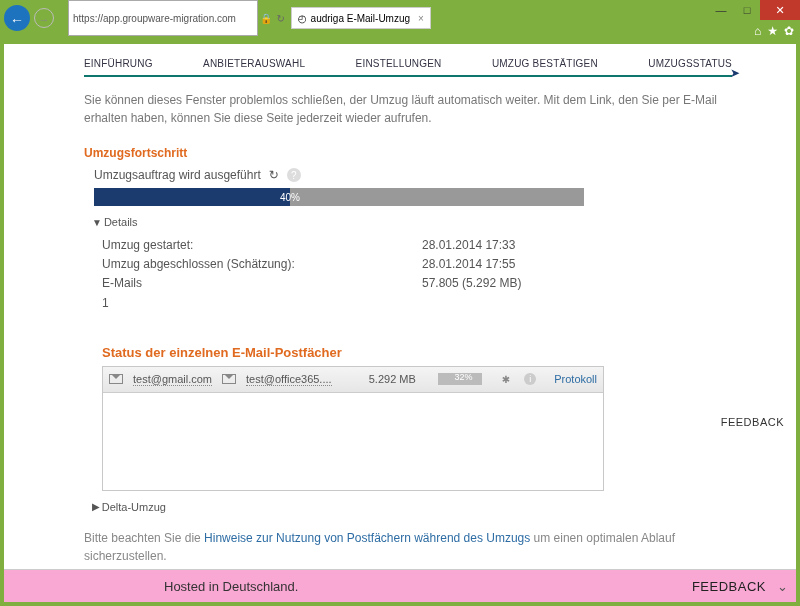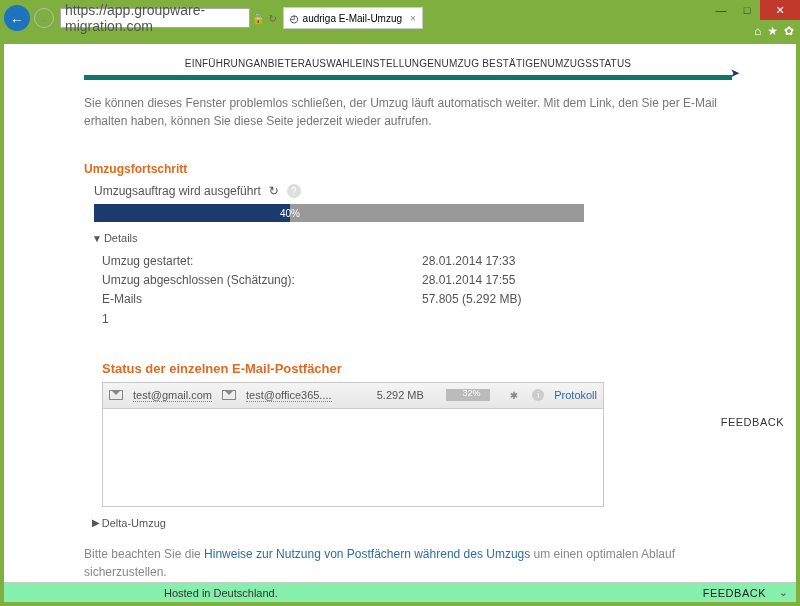--- a/index.html
+++ b/index.html
@@ -5,31 +5,31 @@
   * { box-sizing: border-box; margin: 0; padding: 0; }
   body { font-family: "Segoe UI", Arial, sans-serif; font-size: 12px; background: #7fb03f; width: 800px; height: 606px; overflow: hidden; position: relative; }
   .window-controls { position: absolute; top: 0; right: 0; height: 20px; display: flex; }
   .win-btn { width: 26px; height: 20px; display: flex; align-items: center; justify-content: center; color: #fff; font-size: 11px; }
   .win-close { background: #c0392b; width: 40px; }
   .win-min, .win-max { color: #333; }
   .browser-chrome { position: absolute; top: 8px; left: 4px; right: 4px; height: 38px; }
   .nav-row { display: flex; align-items: center; height: 20px; }
   .back-btn { width: 26px; height: 26px; border-radius: 50%; background: #1e73be; display: flex; align-items: center; justify-content: center; color: #fff; font-size: 14px; margin-right: 4px; }
   .fwd-btn { width: 20px; height: 20px; border-radius: 50%; border: 1px solid #bbb; display: flex; align-items: center; justify-content: center; color: #888; font-size: 11px; margin-right: 6px; }
-  .url-bar { flex: 0 0 190px; height: 20px; background: #fff; border: 1px solid #aaa; display: flex; align-items: center; padding: 0 4px; font-size: 14px; color: #555; }
+  .url-bar { flex: 0 0 190px; height: 36px; background: #fff; border: 1px solid #aaa; display: flex; align-items: center; padding: 0 4px; font-size: 10px; color: #555; margin-left: 8px; }
   .url-extras { display: flex; align-items: center; margin-left: 2px; gap: 4px; color: #666; font-size: 10px; }
   .tab { height: 22px; background: #fff; border: 1px solid #ccc; display: flex; align-items: center; padding: 0 6px; font-size: 10px; margin-left: 6px; flex: 0 0 140px; gap: 4px; }
   .tab-close { margin-left: auto; color: #888; }
   .top-icons { position: absolute; right: 6px; top: 24px; display: flex; gap: 6px; color: #fff; font-size: 12px; }
   .content-panel { position: absolute; top: 44px; left: 4px; right: 4px; bottom: 24px; background: #fff; overflow: hidden; }
   .main { padding: 10px 64px 0 80px; color: #555; }
-  .stepper { display: flex; justify-content: center; align-items: center; border-bottom: 5px solid #0f766e; padding: 4px 0 6px; margin-bottom: 14px; position: relative; }
+  .stepper { display: flex; justify-content: space-between; align-items: center; border-bottom: 2px solid #0f766e; padding: 4px 0 6px; margin-bottom: 14px; position: relative; }
   .stepper-item { font-size: 10px; color: #334; letter-spacing: 0.2px; }
   .stepper-arrow { position: absolute; right: -8px; bottom: -5px; color: #1b3b6f; font-size: 12px; }
-  .intro { font-size: 12px; line-height: 1.5; color: #777; margin-bottom: 32px; }
+  .intro { font-size: 12px; line-height: 1.5; color: #777; margin-bottom: 19px; }
   .h-orange { color: #e06a1f; font-size: 12px; font-weight: 600; margin-bottom: 8px; }
   .status-line { display: flex; align-items: center; gap: 8px; font-size: 12px; margin-bottom: 6px; margin-left: 10px; }
   .refresh-icon { font-size: 12px; }
   .help-icon { width: 14px; height: 14px; border-radius: 50%; background: #ddd; color: #fff; font-size: 10px; display: flex; align-items: center; justify-content: center; }
   .progress-outer { height: 18px; background: #999; width: 490px; margin: 0 0 10px 10px; position: relative; color: #fff; font-size: 10px; }
   .progress-inner { height: 100%; background: #1b3b6f; width: 40%; }
   .progress-label { position: absolute; left: 40%; top: 50%; transform: translate(-50%,-50%); text-align: right; }
   .section-toggle { font-size: 11px; margin: 4px 0 8px 8px; display: flex; align-items: center; gap: 2px; }
   .caret { font-size: 10px; }
   .detail-rows { margin-left: 18px; margin-bottom: 32px; }
@@ -40,26 +40,26 @@
   .mailbox-row { background: linear-gradient(#f4f4f4,#e6e6e6); border-bottom: 1px solid #ccc; height: 26px; display: flex; align-items: center; font-size: 11px; padding: 0 6px; gap: 10px; }
   .mail-icon { width: 14px; height: 10px; border: 1px solid #888; position: relative; }
   .mail-icon::after { content: ""; position: absolute; left: 1px; top: -1px; width: 0; height: 0; border-left: 5px solid transparent; border-right: 5px solid transparent; border-top: 5px solid #888; }
   .mailbox-acct { border-bottom: 1px dotted #888; flex-shrink: 0; }
   .mailbox-size { margin-left: auto; }
   .mini-progress { width: 44px; height: 12px; background: #bbb; margin-left: 12px; position: relative; }
   .mini-progress-inner { height: 100%; background: #1b3b6f; width: 32%; }
   .mini-progress-text { position: absolute; left: 38%; top: -1px; font-size: 9px; color: #fff; }
   .mailbox-spin { margin-left: 10px; color: #888; font-size: 10px; }
   .mailbox-info { margin-left: 4px; width: 12px; height: 12px; border-radius: 50%; background: #ccc; color: #fff; font-size: 9px; display: flex; align-items: center; justify-content: center; }
-  .mailbox-link { color: #2e6da4; font-size: 11px; }
+  .mailbox-link { margin-left: 8px; color: #2e6da4; font-size: 11px; }
   .delta-row { margin: 10px 0 16px 8px; font-size: 11px; display: flex; align-items: center; gap: 2px; }
   .notice { font-size: 12px; color: #888; margin-left: 0; line-height: 1.5; }
   .notice a { color: #2e6da4; text-decoration: none; }
   .feedback-side { position: absolute; right: 12px; top: 372px; font-size: 11px; letter-spacing: 0.5px; color: #333; }
-  .bottom-bar { position: absolute; left: 4px; right: 4px; bottom: 4px; height: 20px; background: #86efac; border-top: 1px solid #ccc; display: flex; align-items: center; font-size: 11px; }
+  .bottom-bar { position: absolute; left: 4px; right: 4px; bottom: 4px; height: 33px; background: #f9a8d4; border-top: 1px solid #ccc; display: flex; align-items: center; font-size: 13px; }
   .hosted { margin-left: 160px; color: #333; }
   .bottom-feedback { margin-left: auto; margin-right: 30px; color: #222; letter-spacing: 0.5px; }
   .bottom-caret { position: absolute; right: 8px; color: #555; }
 </style>
 </head>
 <body>
 
 <div class="window-controls">
   <div class="win-btn win-min">—</div>
   <div class="win-btn win-max">□</div>

